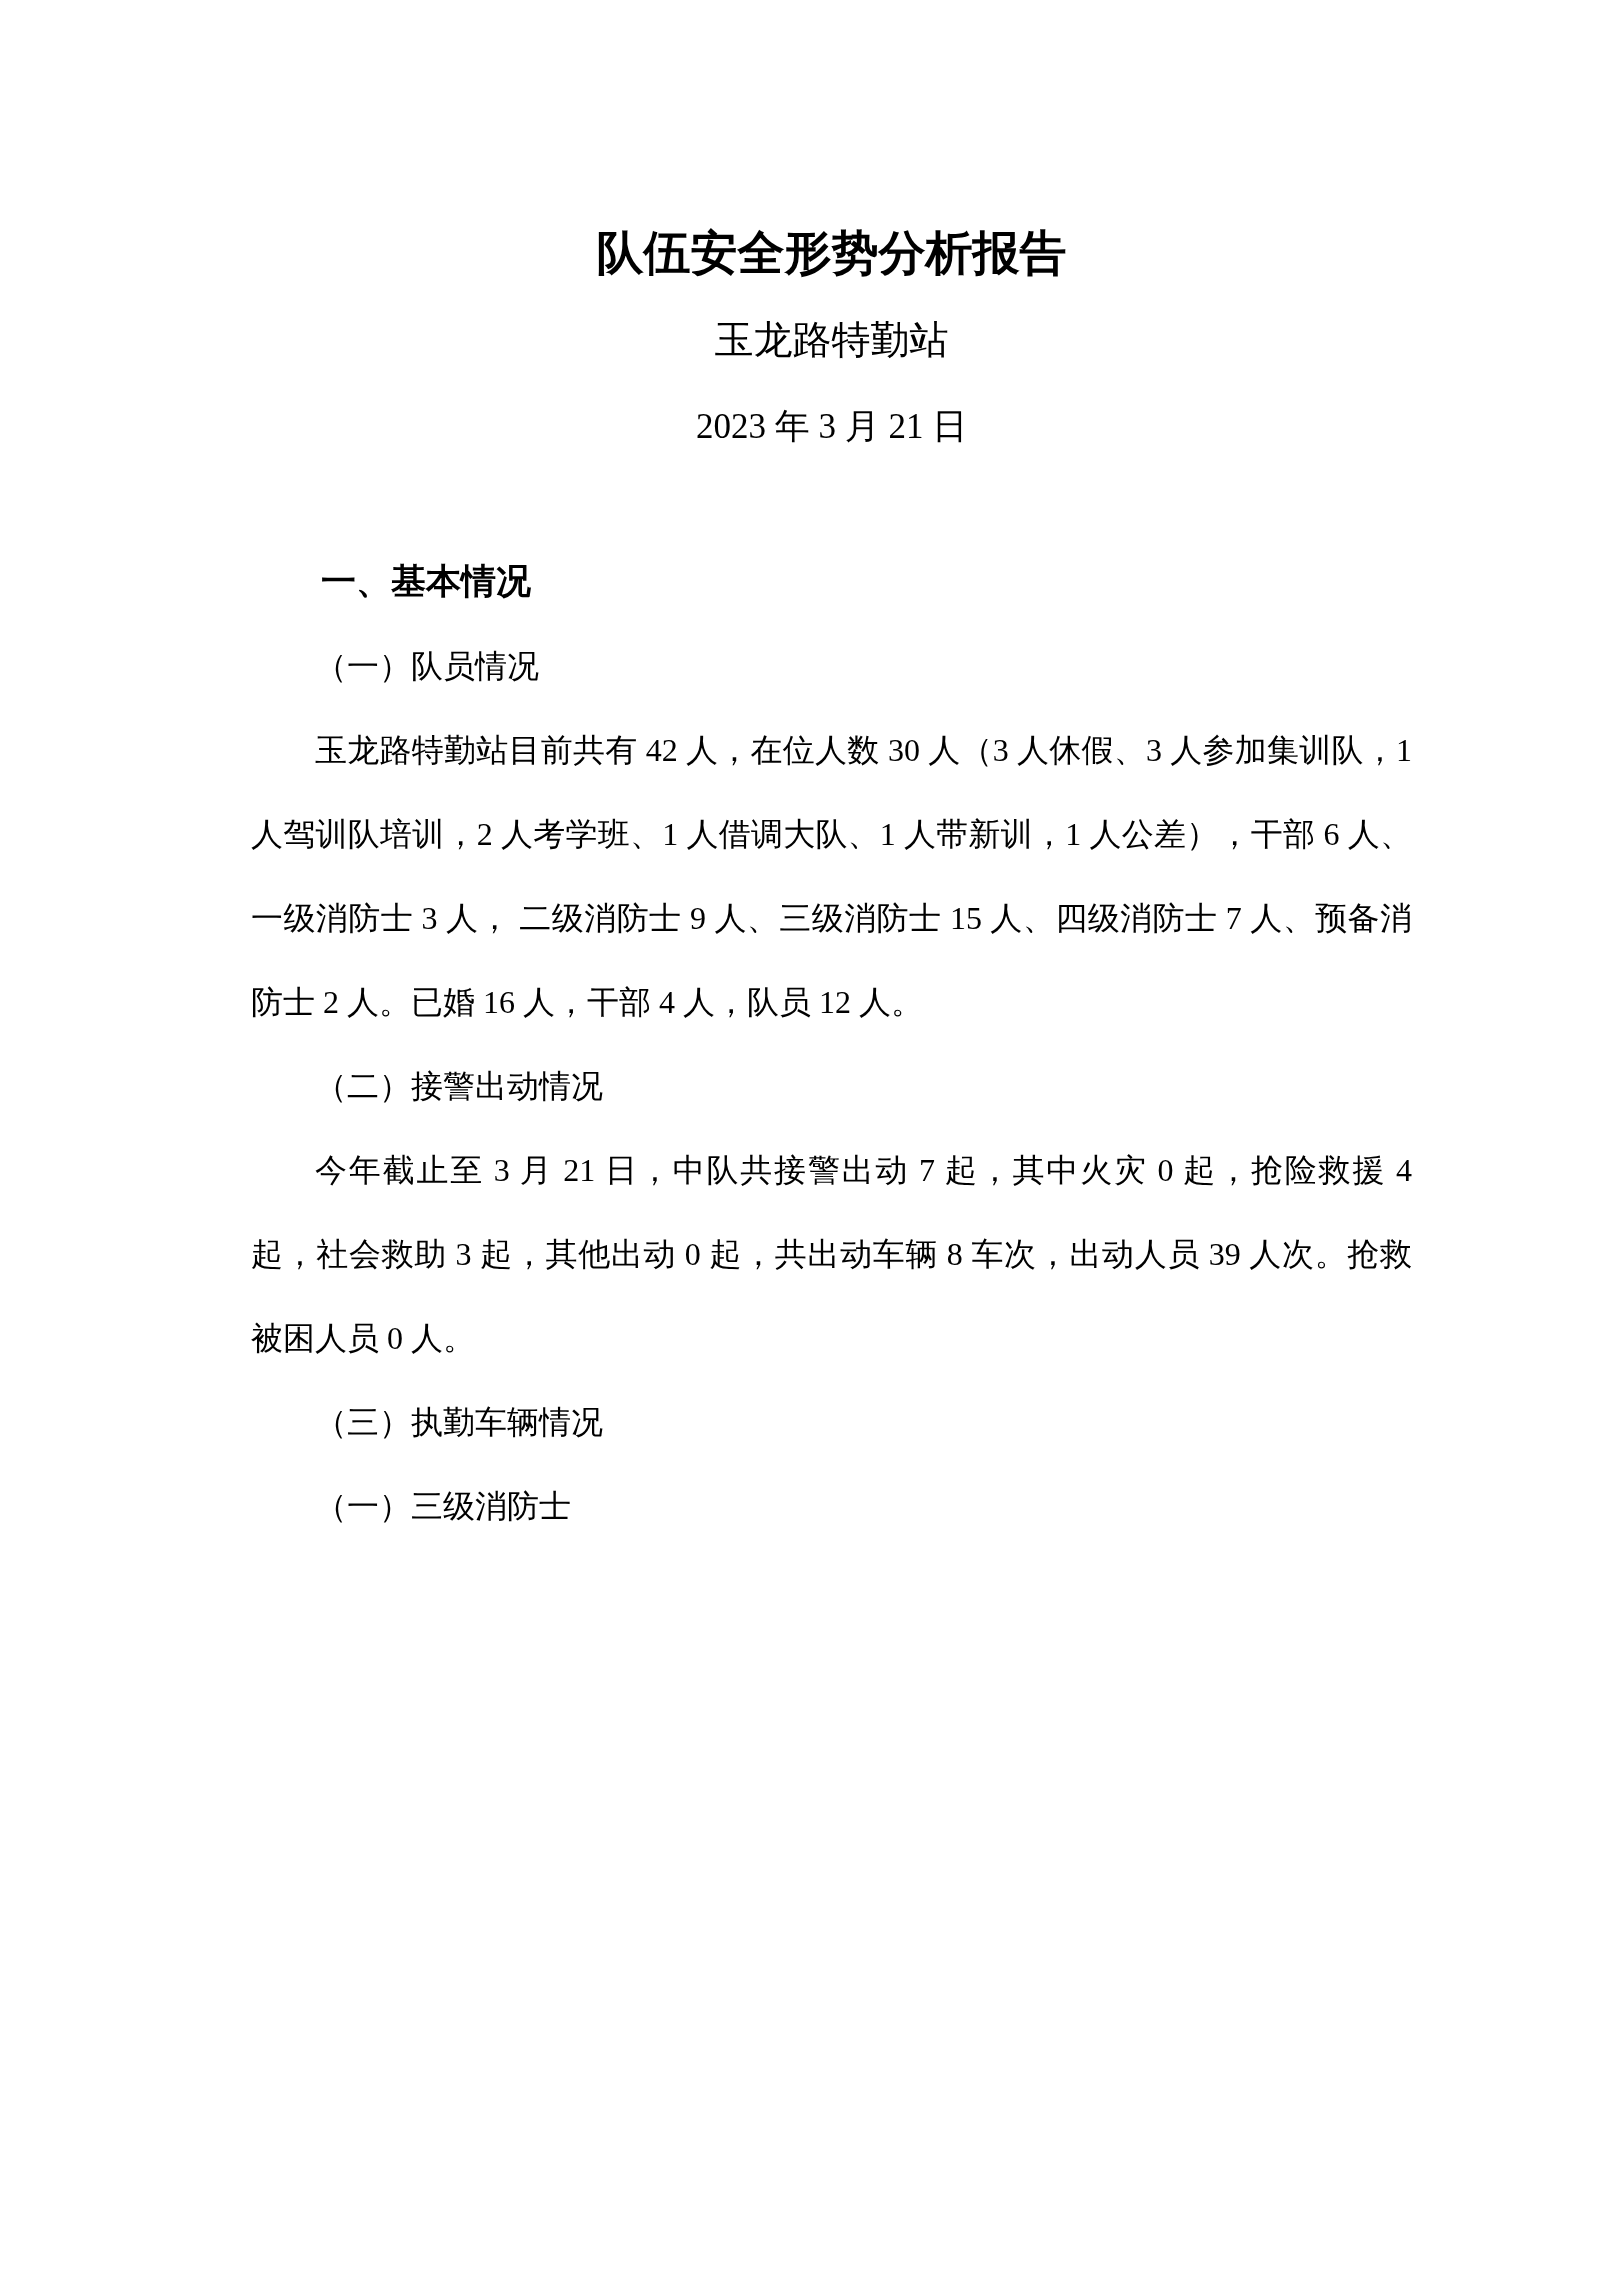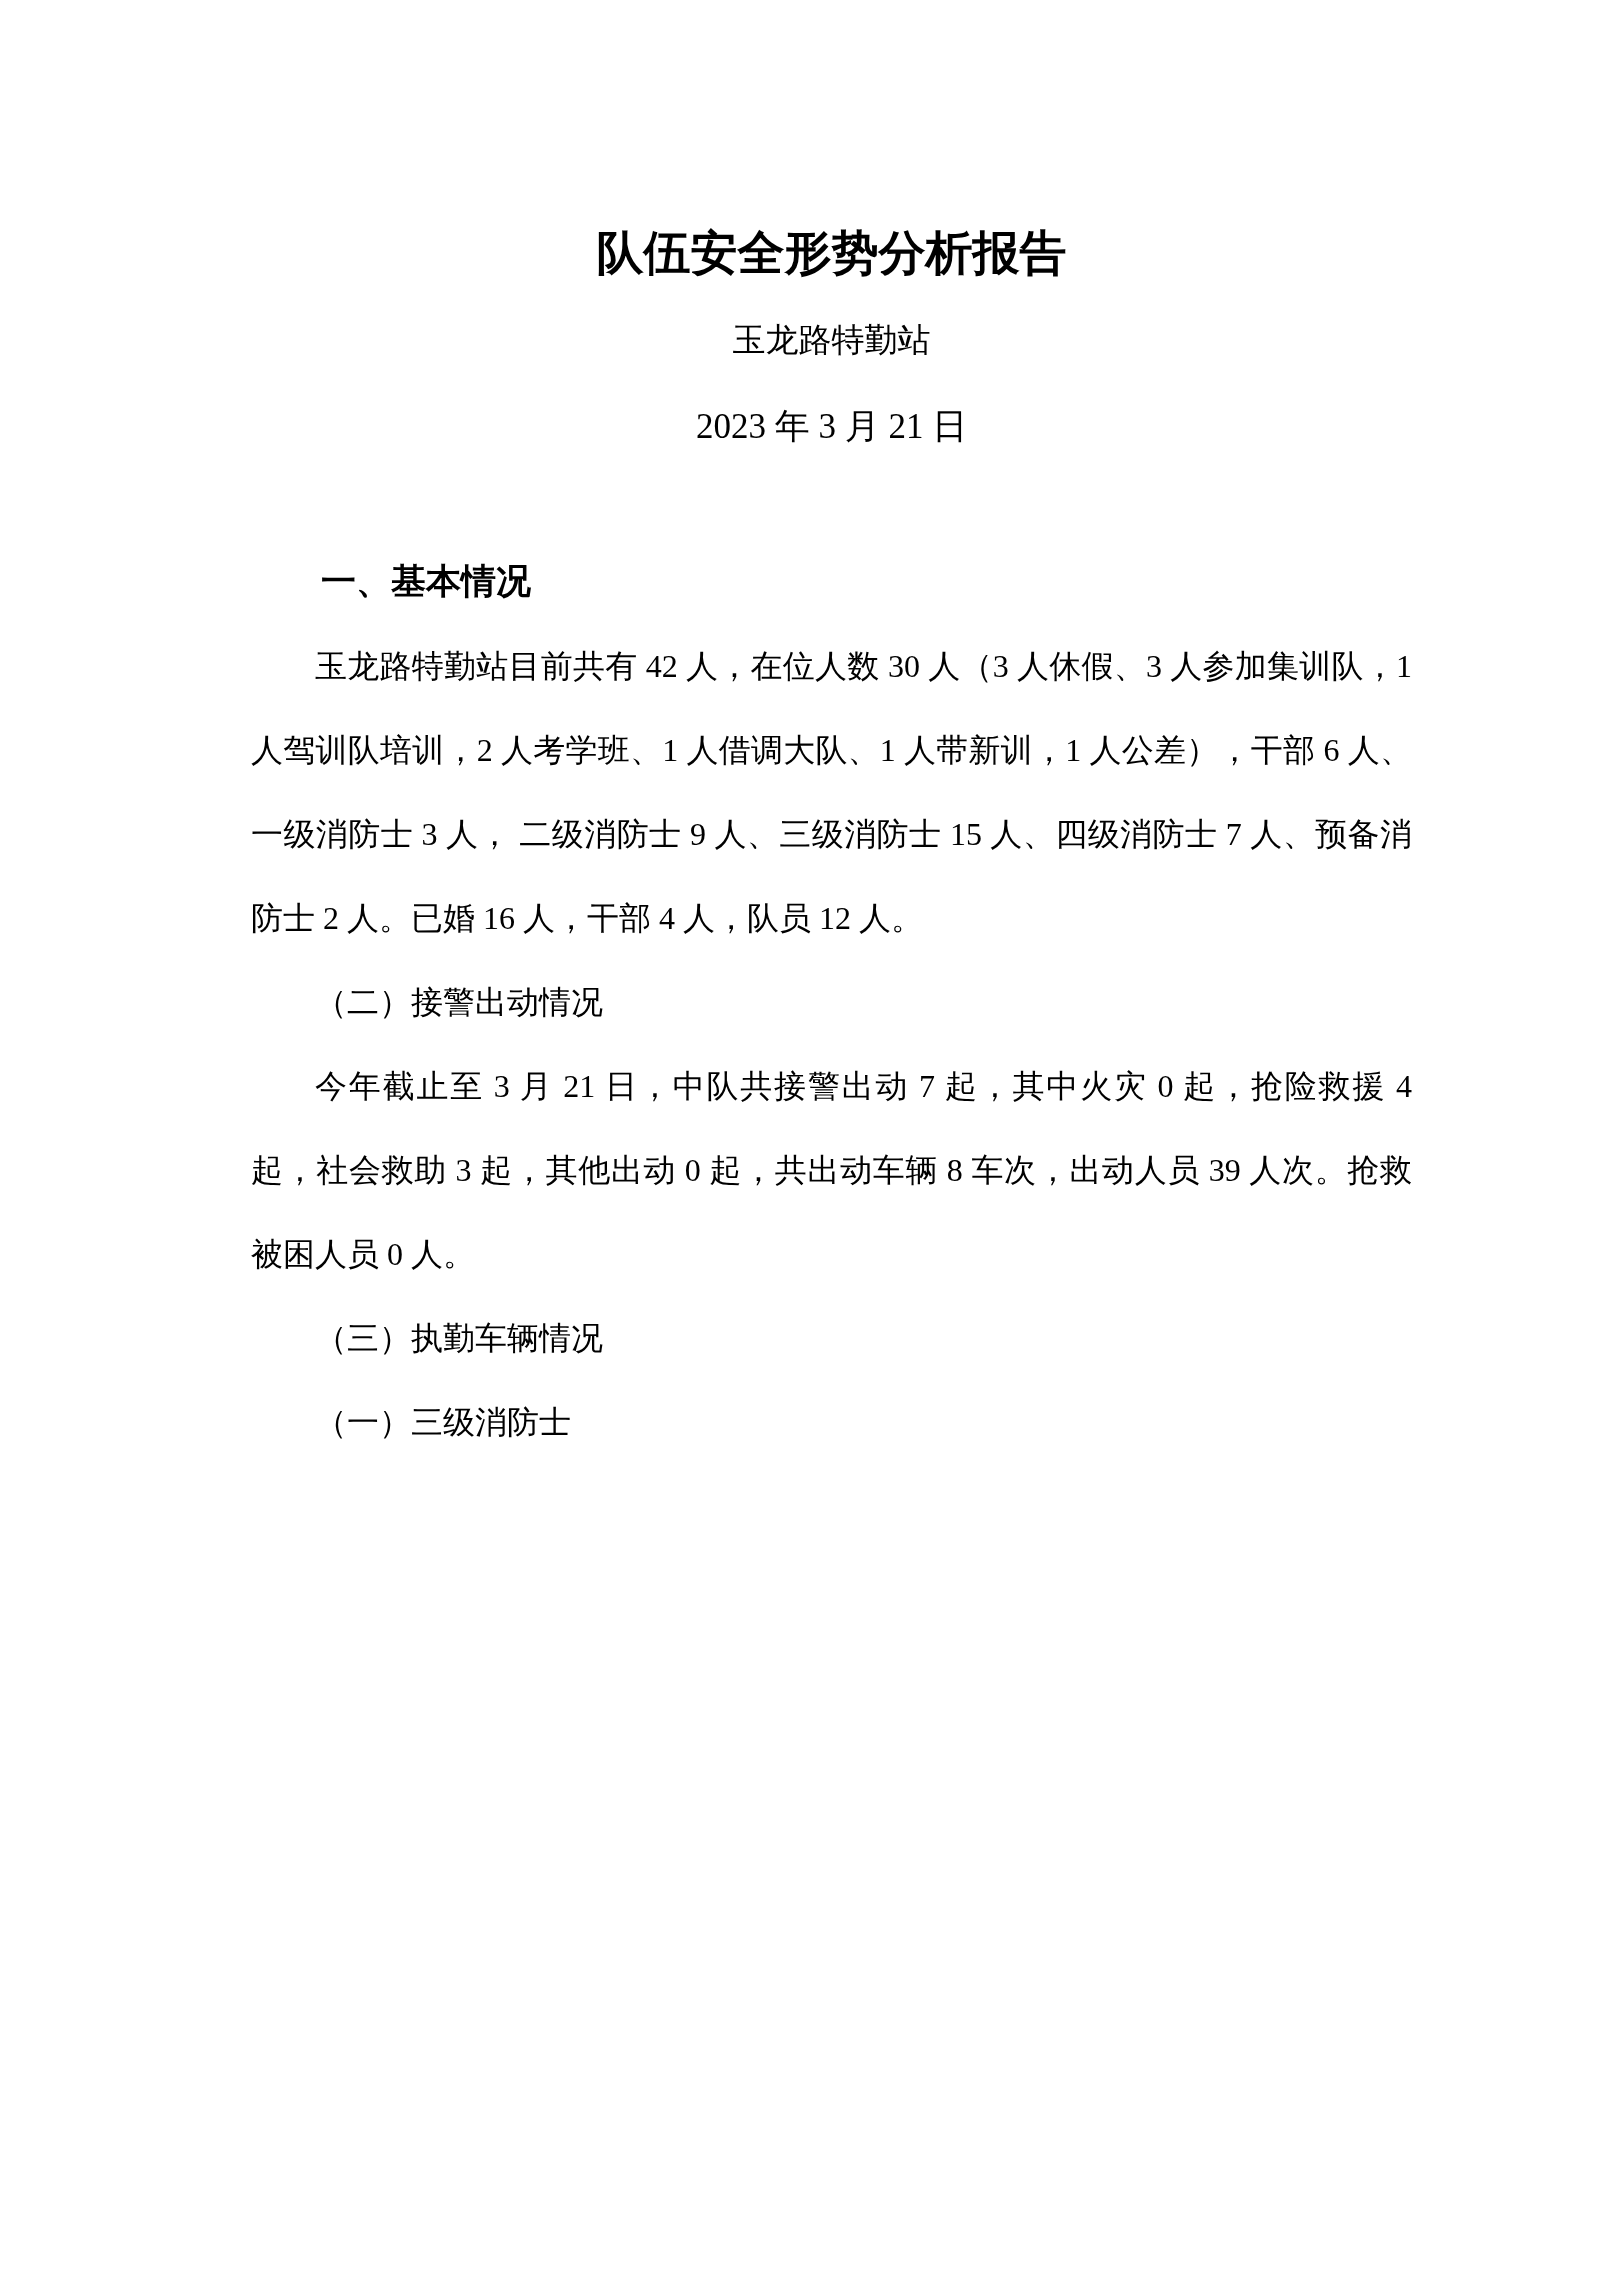--- a/index.html
+++ b/index.html
@@ -23,21 +23,21 @@
     overflow: hidden;
   }
   .doc-title {
     font-size: 47px;
     font-weight: 700;
     text-align: center;
     line-height: 84px;
     margin: 0;
   }
   .doc-subtitle {
-    font-size: 33px;
+    font-size: 39px;
     font-weight: 400;
     text-align: center;
     line-height: 90px;
     margin: 0;
   }
   .doc-date {
     font-size: 35px;
     font-weight: 400;
     text-align: center;
     line-height: 84px;
@@ -80,20 +80,21 @@
   <div class="doc-subtitle">玉龙路特勤站</div>
 
   <div class="doc-date">2023 年 3 月 21 日</div>
 
   <div class="spacer"></div>
 
   <div class="body-block">
 
     <p class="h1">一、基本情况</p>
 
+    <p class="h2">（一）队员情况</p>
 
     <p class="body-text">玉龙路特勤站目前共有 42 人，在位人数 30 人（3 人休假、3 人参加集训队，1 人驾训队培训，2 人考学班、1 人借调大队、1 人带新训，1 人公差），干部 6 人、一级消防士 3 人， 二级消防士 9 人、三级消防士 15 人、四级消防士 7 人、预备消防士 2 人。已婚 16 人，干部 4 人，队员 12 人。</p>
 
     <p class="h2">（二）接警出动情况</p>
 
     <p class="body-text">今年截止至 3 月 21 日，中队共接警出动 7 起，其中火灾 0 起，抢险救援 4 起，社会救助 3 起，其他出动 0 起，共出动车辆 8 车次，出动人员 39 人次。抢救被困人员 0 人。</p>
 
     <p class="h2">（三）执勤车辆情况</p>
 
 

